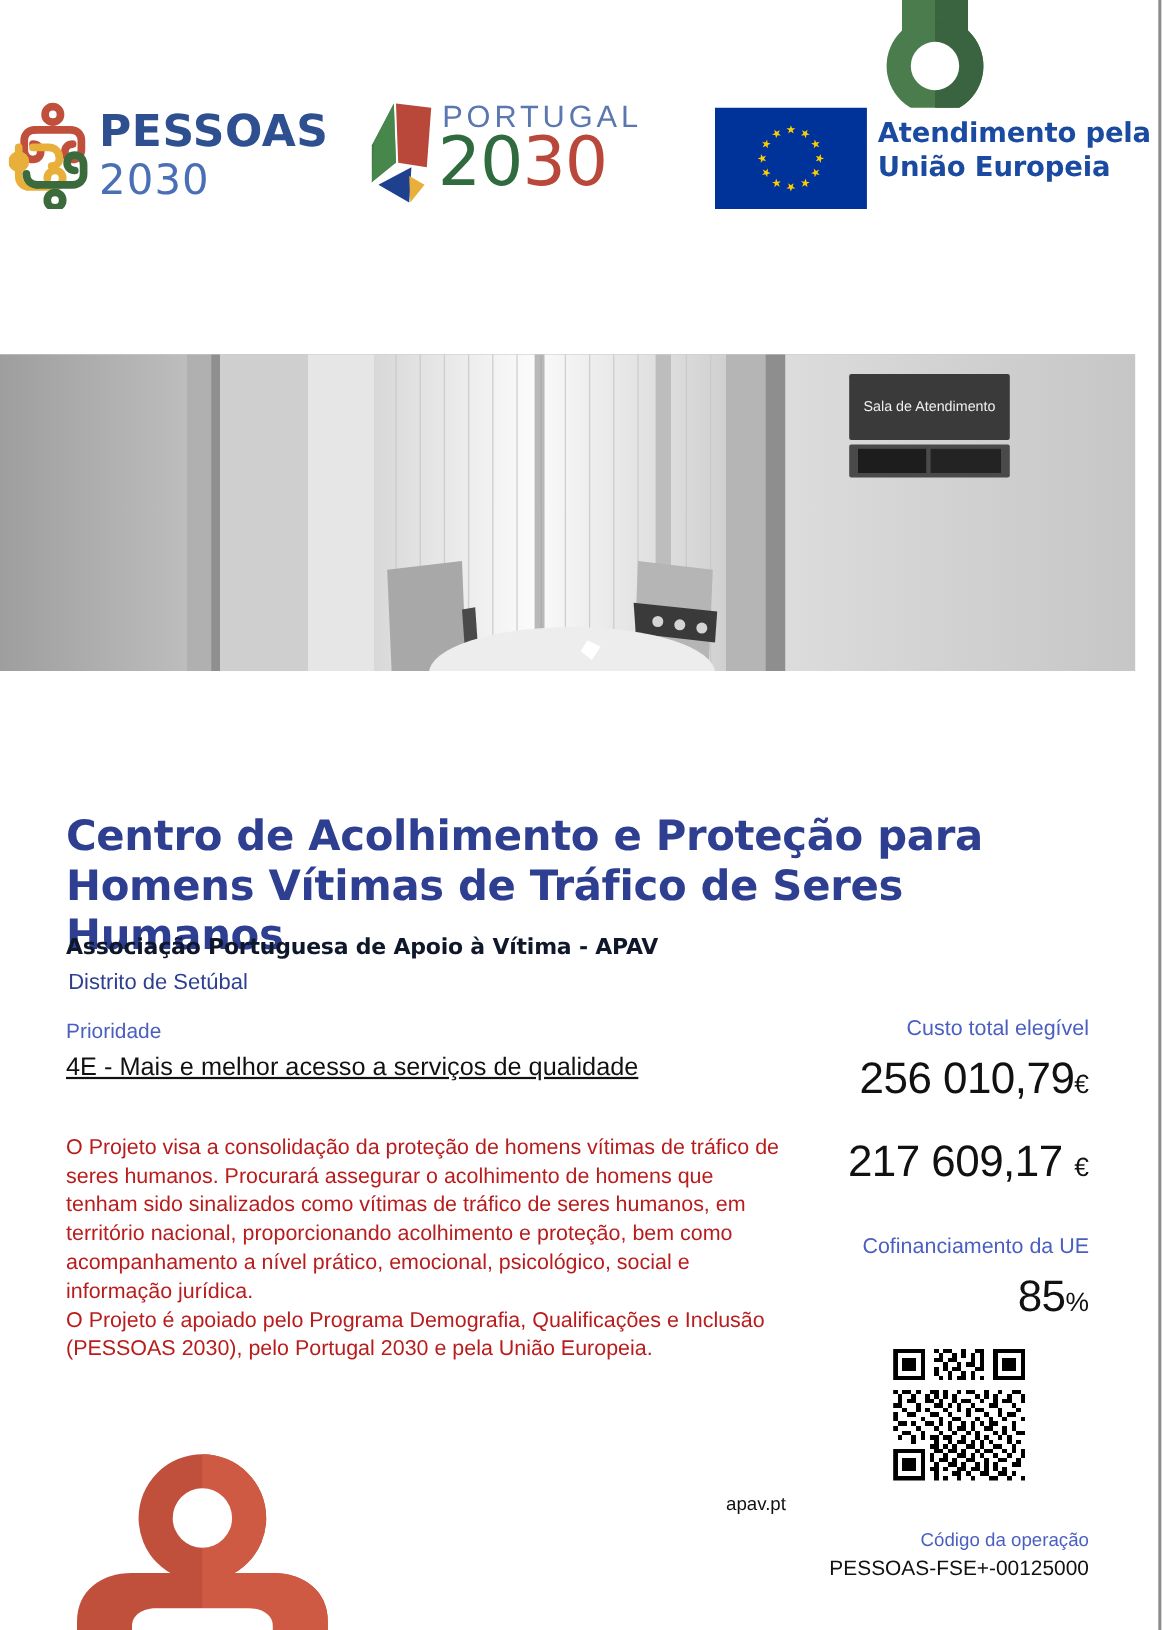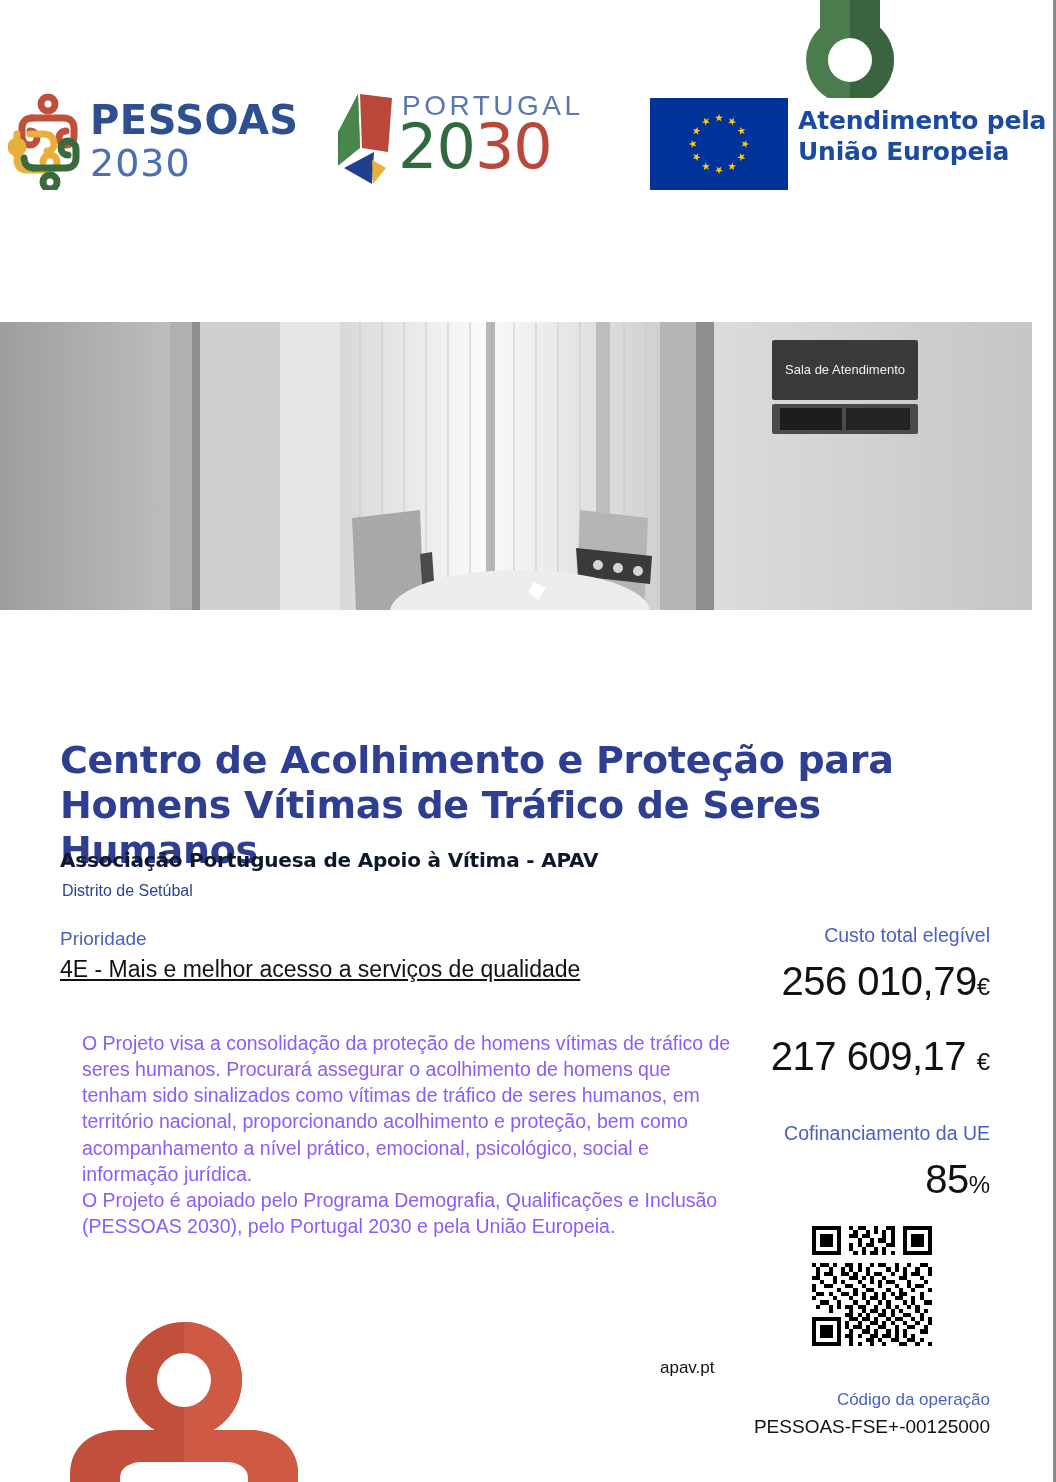--- a/index.html
+++ b/index.html
@@ -86,40 +86,39 @@
   }
   .subtitle {
     position:absolute; left:60px; top:238px; width:700px;
     font-family:"DejaVu Sans", sans-serif;
     font-size:20px; font-weight:bold; color:#0f172a;
     letter-spacing:-0.2px;
   }
   .district {
     position:absolute; left:62px; top:272px; width:500px;
     font-family:"Liberation Sans", sans-serif;
-    font-size:16px; color:#2e3f92;
+    font-size:20px; color:#2e3f92;
   }
 
   .priority-label {
     position:absolute; left:60px; top:318px;
     font-family:"Liberation Sans", sans-serif;
     font-size:19px; color:#4a5fc1;
   }
   .priority-value {
     position:absolute; left:60px; top:346px; width:660px;
     font-family:"Liberation Sans", sans-serif;
     font-size:23px; color:#111;text-decoration:underline;
   }
 
   .description {
     position:absolute; left:60px; top:420px; width:650px;
     font-family:"Liberation Sans", sans-serif;
-    font-size:19.5px; color:#8b5cf6; line-height:1.34;
+    font-size:19.5px; color:#b91c1c; line-height:1.34;
     white-space:pre-line;
-    margin-left:22px;
   }
   .fin-label {
     font-family:"Liberation Sans", sans-serif;
     font-size:19.5px; color:#4a5fc1; line-height:1.2;
   }
   .fin-value {
     font-family:"Liberation Sans", sans-serif;
     font-size:40px; color:#111; line-height:1.12; letter-spacing:-0.5px;margin-top:12px;
   }
   .fin-unit { font-size:24px; letter-spacing:0; }

